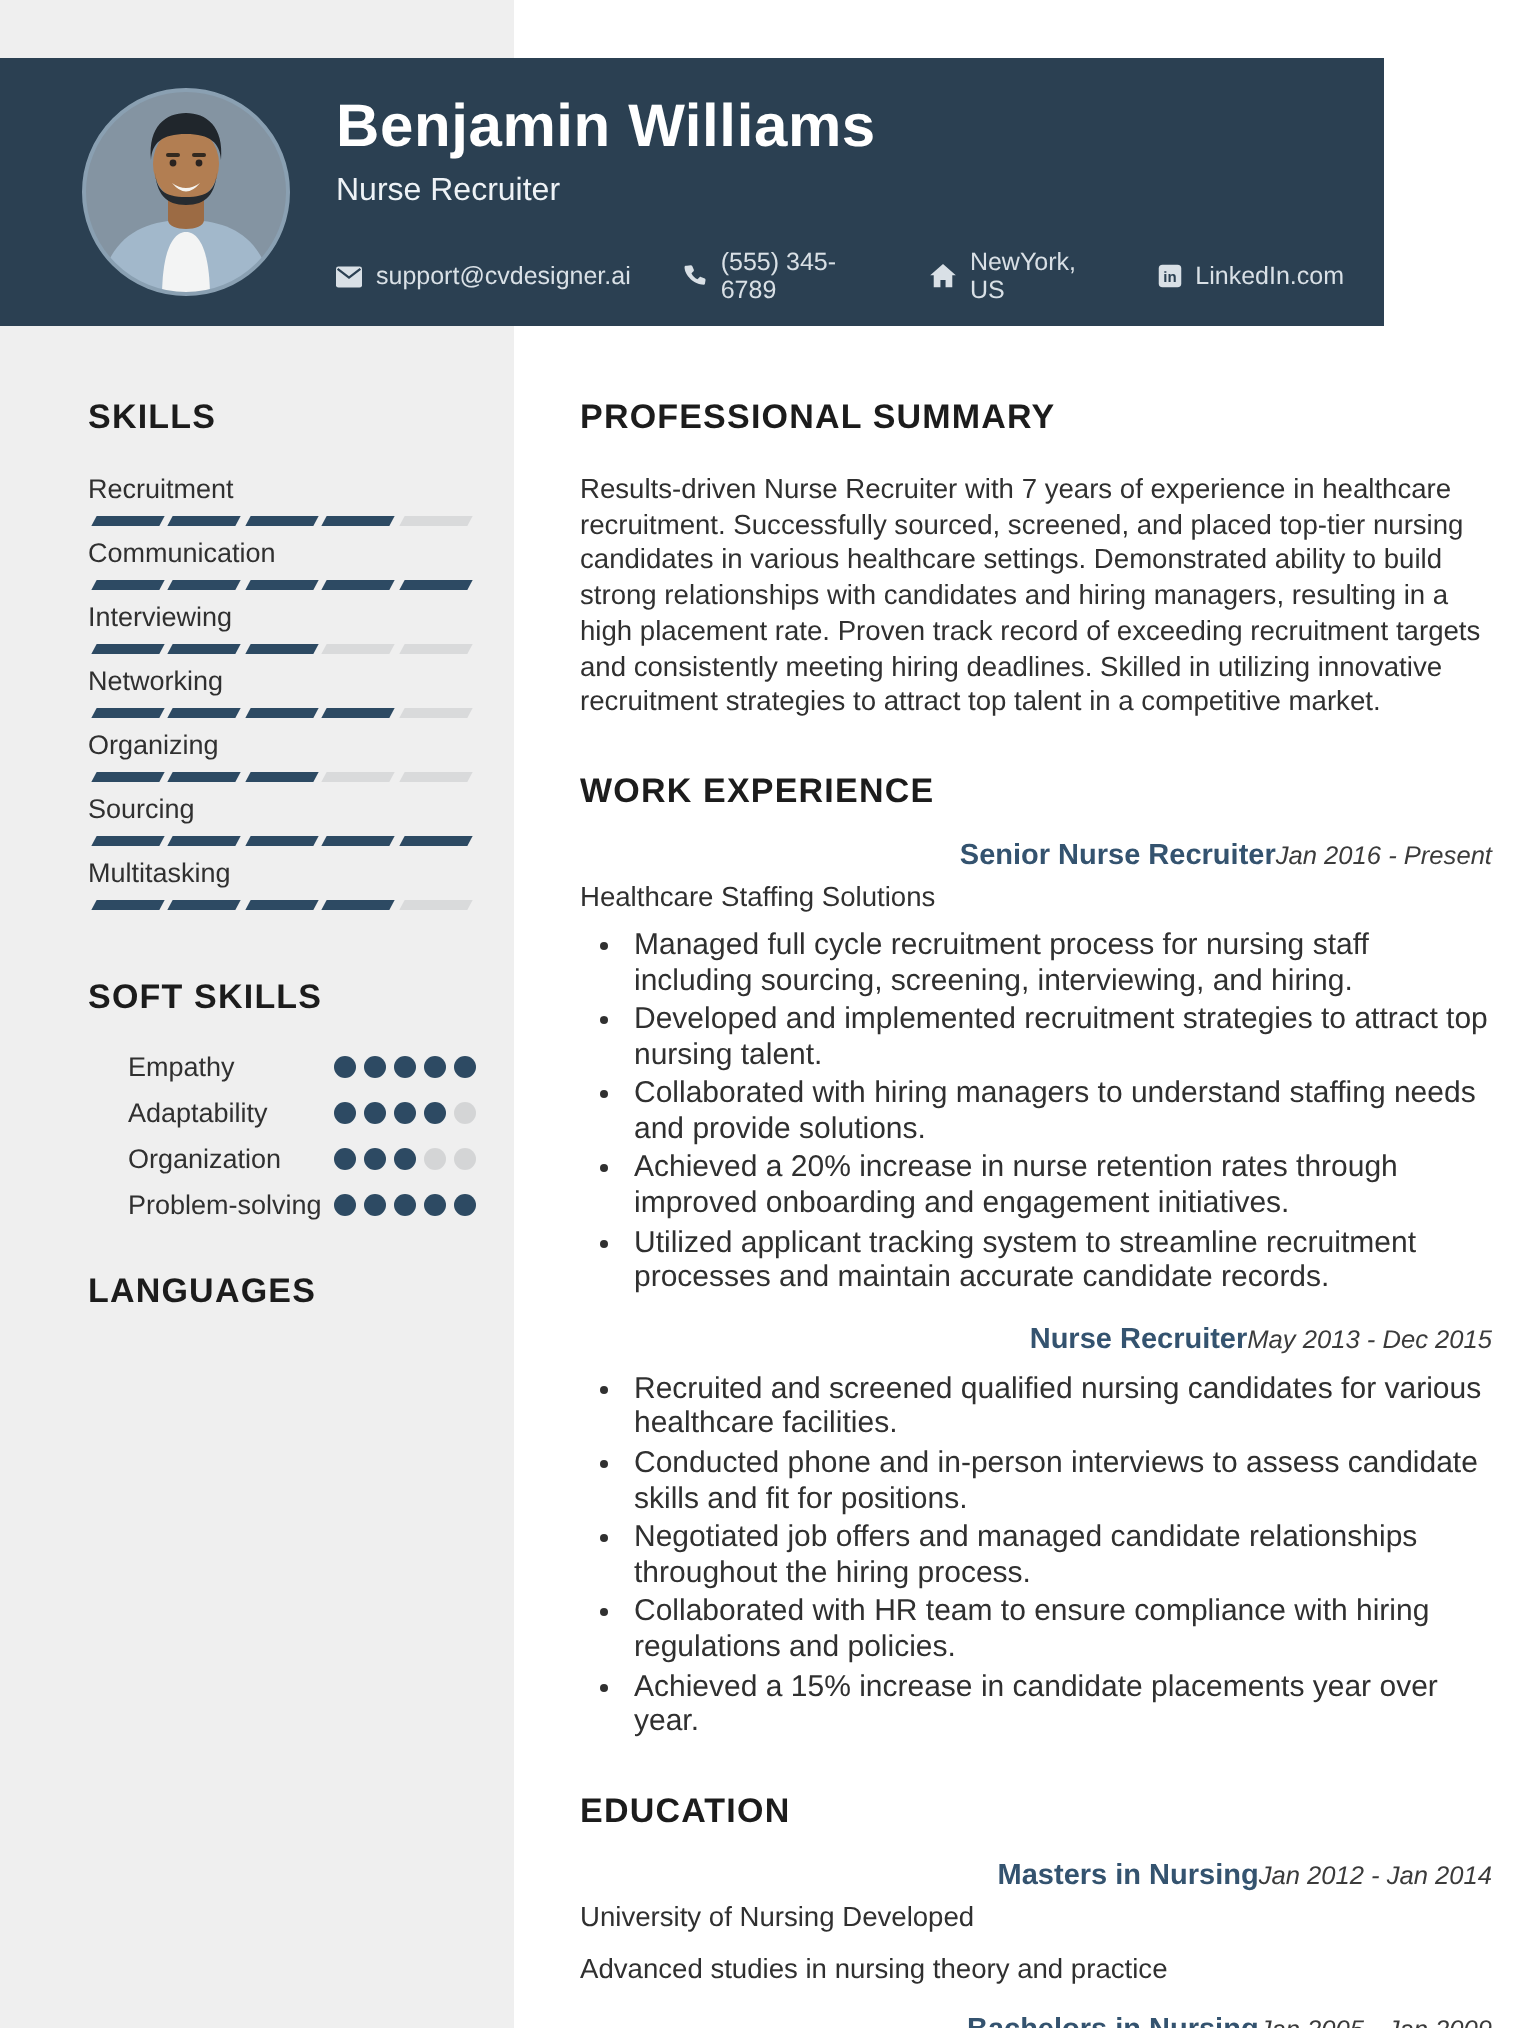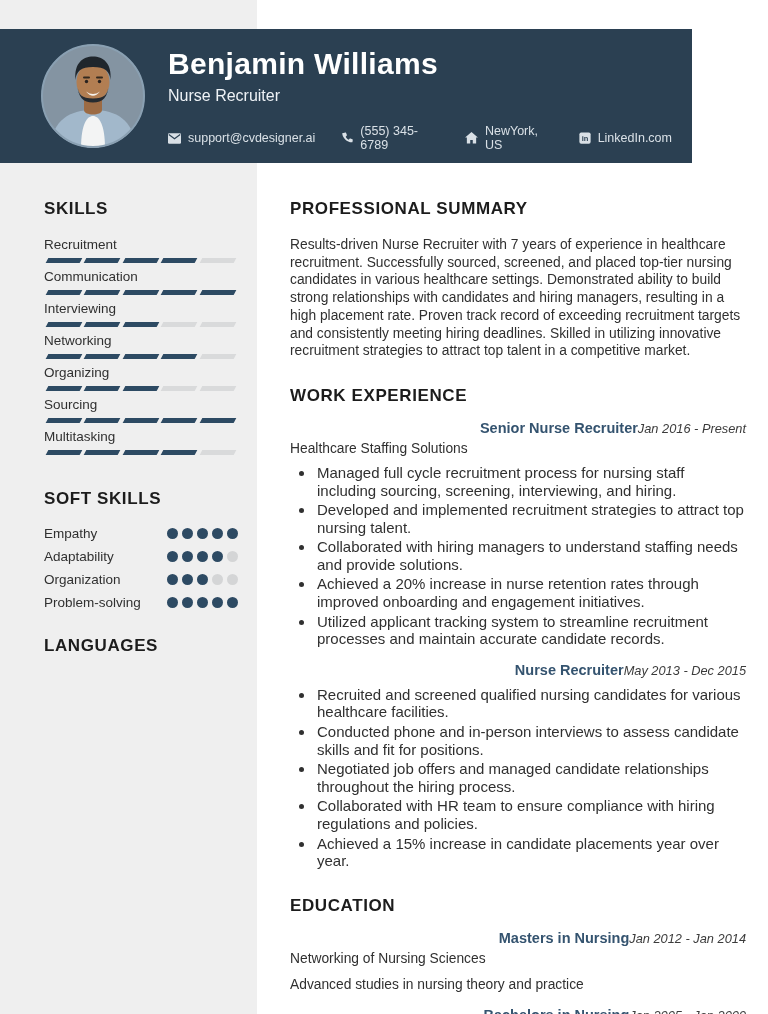--- a/index.html
+++ b/index.html
@@ -29,21 +29,21 @@
   .sec-heading{font-size:17px;font-weight:700;color:var(--heading-text);letter-spacing:.6px;line-height:20px;}
   
   .sidebar{position:absolute;left:44px;top:199px;width:194px;z-index:1;}
   .skills-list{margin-top:18px;}
   .skill-item{margin-bottom:6px;}
   .skill-label{font-size:13.5px;color:var(--body-text);line-height:15px;}
   .skill-bar{display:flex;gap:4px;margin-top:6px;height:5px;padding:0 3px;}
   .seg{display:block;flex:1;height:5px;background:var(--seg-empty);transform:skewX(-28deg);}
   .seg.fill{background:var(--accent);}
   .soft-heading{margin-top:34px;}
-  .soft-list{margin-top:13px;}
+  .soft-list{margin-top:13px;margin-left:20px;}
   .soft-row{display:flex;justify-content:space-between;align-items:center;height:23px;}
   .soft-label{font-size:13.5px;color:var(--body-text);}
   .dots{display:flex;gap:4px;}
   .dot{width:11px;height:11px;border-radius:50%;background:#d4d5d6;}
   .dot.fill{background:var(--accent);}
   .lang-heading{margin-top:22px;}
   .lang-row{display:flex;gap:9px;margin-top:17px;}
   .pill{background:var(--accent);color:#fff;font-size:13px;line-height:15px;padding:4px 12px;border-radius:4px;font-weight:500;}
   
   .main{position:absolute;left:290px;top:199px;width:456px;z-index:1;}
@@ -293,21 +293,21 @@
     </div>
 
     <div class="section">
       <div class="sec-heading">EDUCATION</div>
       <div>
           <div class="entry">
     <div class="entry-head">
       <div class="entry-title">Masters in Nursing</div>
       <div class="entry-dates">Jan 2012 - Jan 2014</div>
     </div>
-    <div class="entry-org">Networking of Nursing Sciences</div>
+    <div class="entry-org">University of Nursing Developed</div>
     <div class="edu-desc">Advanced studies in nursing theory and practice</div>
   </div>
           <div class="entry">
     <div class="entry-head">
       <div class="entry-title">Bachelors in Nursing</div>
       <div class="entry-dates">Jan 2005 - Jan 2009</div>
     </div>
 
   </div>
         </div>

